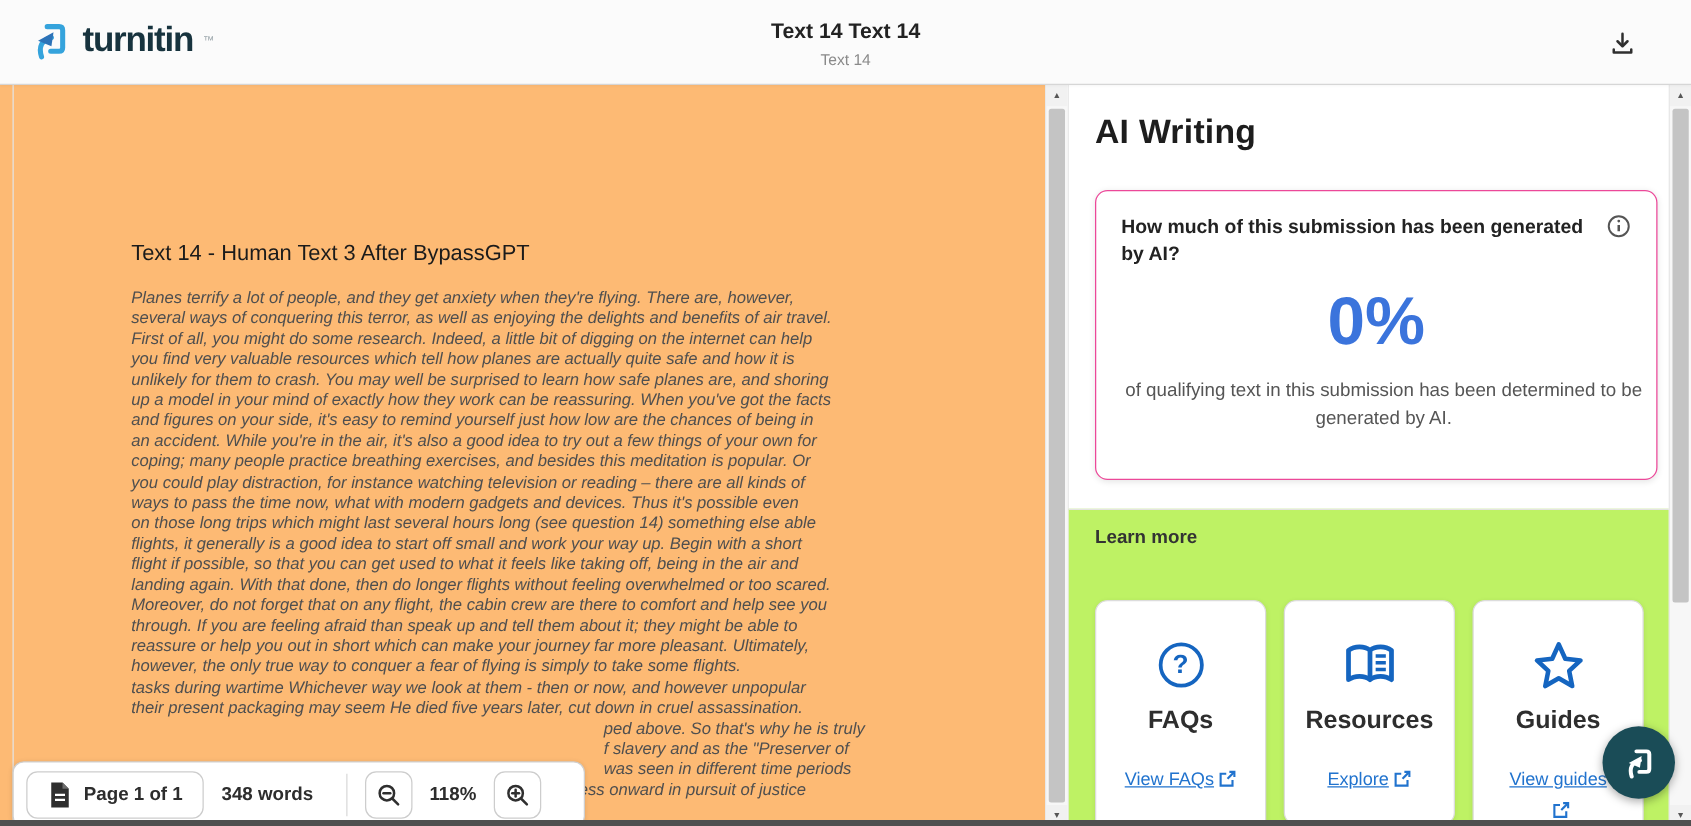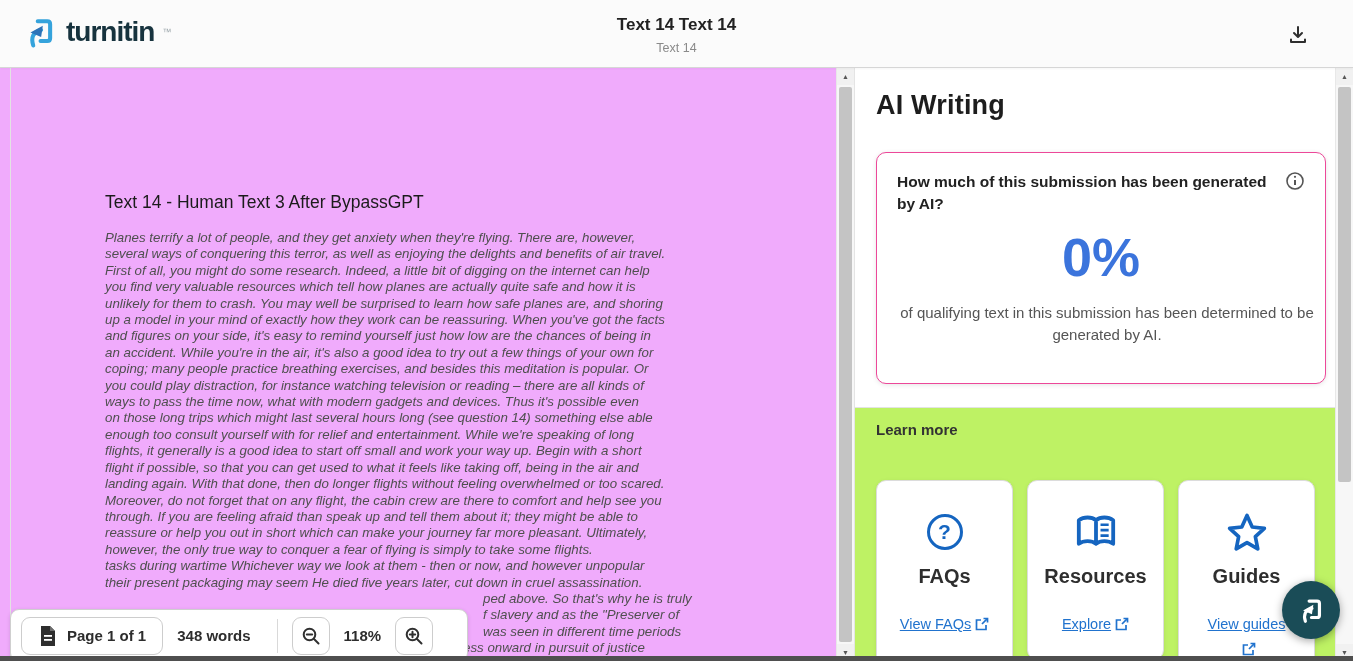--- a/index.html
+++ b/index.html
@@ -14,21 +14,21 @@
   .brand-text { font-size:28px; font-weight:bold; color:var(--logo-text); letter-spacing:-1px; }
   .brand-tm { font-size:9px; color:#9aa5aa; vertical-align:top; }
   .hdr-center { position:absolute; left:0; right:0; top:15px; text-align:center; }
   .hdr-title { font-size:17px; font-weight:bold; color:#222; }
   .hdr-sub { font-size:12.5px; color:#8a8a8a; margin-top:6px; }
   .dl-btn { position:absolute; right:40px; top:20px; width:30px; height:30px; cursor:pointer;
             display:flex; align-items:center; justify-content:center; }
 
   
   #doc-area { position:absolute; left:0; top:68px; width:836px; height:593px;
-              background:#f0abfc; overflow:hidden; }
+              background:#fdba74; overflow:hidden; }
   .page-edge { position:absolute; left:10px; top:0; width:1px; height:593px; background:#e3e3e3; }
   #doc-content { position:absolute; left:105px; top:124px; width:700px; }
   .doc-heading { font-size:17.5px; color:#1b1b1b; margin-bottom:17px; }
   .doc-line { font-size:13.3px; line-height:16.4px; font-style:italic; color:#4f4f4f;
               white-space:pre; }
   .doc-line.fragment { margin-left:378px; }
 
   
   #toolbar { position:absolute; left:10px; top:541px; width:458px; height:53px;
              background:#fff; border:1px solid #cfcfcf; border-radius:9px;
@@ -140,21 +140,20 @@
         <div class="doc-line">First of all, you might do some research. Indeed, a little bit of digging on the internet can help</div>
         <div class="doc-line">you find very valuable resources which tell how planes are actually quite safe and how it is</div>
         <div class="doc-line">unlikely for them to crash. You may well be surprised to learn how safe planes are, and shoring</div>
         <div class="doc-line">up a model in your mind of exactly how they work can be reassuring. When you've got the facts</div>
         <div class="doc-line">and figures on your side, it's easy to remind yourself just how low are the chances of being in</div>
         <div class="doc-line">an accident. While you're in the air, it's also a good idea to try out a few things of your own for</div>
         <div class="doc-line">coping; many people practice breathing exercises, and besides this meditation is popular. Or</div>
         <div class="doc-line">you could play distraction, for instance watching television or reading – there are all kinds of</div>
         <div class="doc-line">ways to pass the time now, what with modern gadgets and devices. Thus it's possible even</div>
         <div class="doc-line">on those long trips which might last several hours long (see question 14) something else able</div>
-        <div class="doc-line">enough too consult yourself with for relief and entertainment. While we're speaking of long</div>
         <div class="doc-line">flights, it generally is a good idea to start off small and work your way up. Begin with a short</div>
         <div class="doc-line">flight if possible, so that you can get used to what it feels like taking off, being in the air and</div>
         <div class="doc-line">landing again. With that done, then do longer flights without feeling overwhelmed or too scared.</div>
         <div class="doc-line">Moreover, do not forget that on any flight, the cabin crew are there to comfort and help see you</div>
         <div class="doc-line">through. If you are feeling afraid than speak up and tell them about it; they might be able to</div>
         <div class="doc-line">reassure or help you out in short which can make your journey far more pleasant. Ultimately,</div>
         <div class="doc-line">however, the only true way to conquer a fear of flying is simply to take some flights.</div>
         <div class="doc-line">tasks during wartime Whichever way we look at them - then or now, and however unpopular</div>
         <div class="doc-line">their present packaging may seem He died five years later, cut down in cruel assassination.</div>
         <div class="doc-line fragment">ped above. So that's why he is truly</div>

